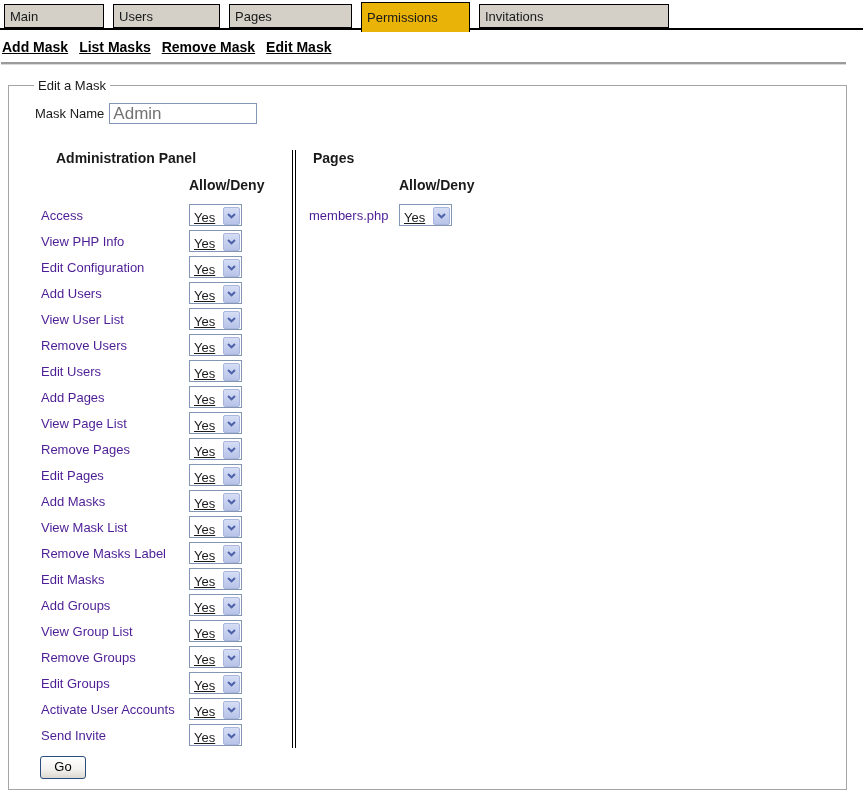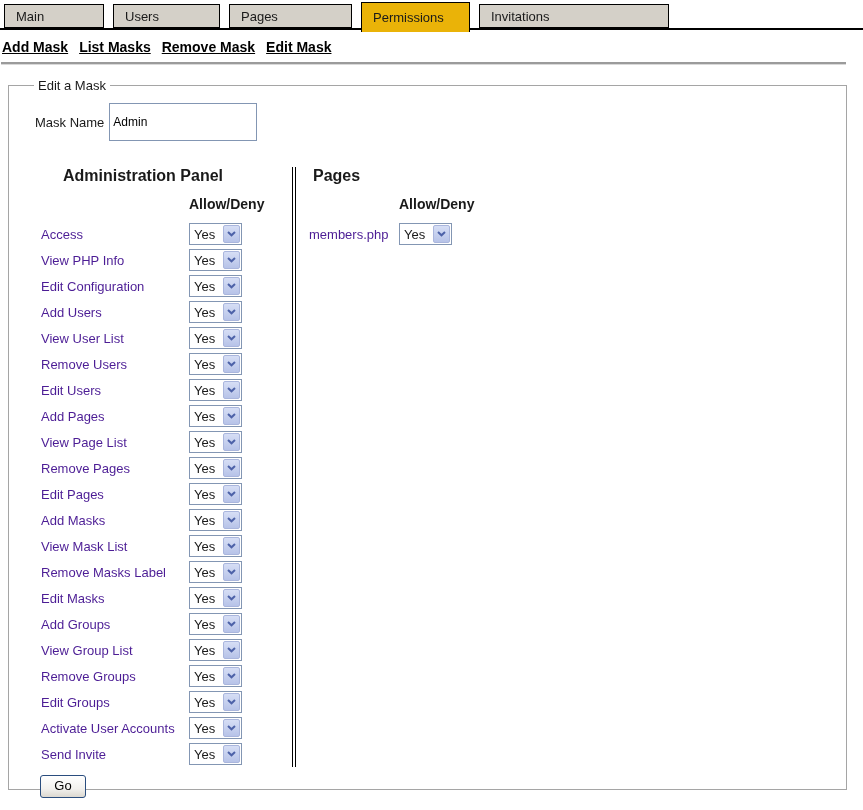--- a/index.html
+++ b/index.html
@@ -21,21 +21,21 @@
     padding: 2px 0 0 4px;
     border-bottom: 2px solid #000;
     height: 30px;
   }
   .tab {
     height: 24px;
     background: #d4d0c8;
     border: 1px solid #000;
     display: flex;
     align-items: center;
-    padding-left: 11px;
+    padding-left: 5px;
     cursor: pointer;
     flex: none;
   }
   .tab:nth-child(1) { width: 100px; }
   .tab:nth-child(2) { width: 107px; }
   .tab:nth-child(3) { width: 123px; }
   .tab:nth-child(4) { width: 109px; }
   .tab:nth-child(5) { width: 190px; }
   .tab:nth-child(6) { width: 163px; }
   .tab.active {
@@ -74,64 +74,65 @@
   }
   fieldset.mask-fieldset legend {
     padding: 0 4px;
     font-size: 13px;
     color: #1a1a1a;
   }
 
   .maskname-row { margin: 6px 0 0 1px; display: flex; align-items: center; }
   .maskname-row label { margin-right: 5px; }
   .maskname-input {
-    width: 148px; height: 38px;
+    width: 148px; height: 21px;
     border: 1px solid #8396b3;
     padding: 1px 3px;
     font-family: "Liberation Sans", sans-serif;
-    font-size: 12px;
-    color: #000000;
+    font-size: 17px;
+    color: #737373;
   }
 
   
   .columns { display: flex; margin-top: 24px; align-items: stretch; }
   .admin-col { width: 258px; padding-left: 7px; flex: none; }
   .col-sep {
     width: 0;
     border-left: 4px double #000;
     margin: 2px 6px 0 0;
   }
   .pages-col { padding-left: 7px; flex: 1; }
 
   .col-title {
     font-weight: bold;
-    font-size: 16px;
-    margin: 2px 0 11px 22px;
+    font-size: 14px;
+    margin: 2px 0 11px 15px;
   }
   .allowdeny-head {
     font-weight: bold;
     font-size: 14px;
     margin-bottom: 9px;
   }
   .admin-col .allowdeny-head { margin-left: 148px; }
   .pages-col .allowdeny-head { margin-left: 90px; }
 
   .perm-row { display: flex; align-items: center; height: 26px; }
   .perm-label { width: 148px; flex: none; color: #4c1d95; }
   .pages-col .perm-label { width: 90px; }
 
   
   .xp-select {
     display: inline-flex;
-    align-items: center;
+    align-items: flex-end;
     width: 53px; height: 22px;
     background: #fff;
     border: 1px solid #8396b3;
     cursor: pointer;
     flex: none;
+    text-decoration: underline;
   }
   .xp-select .val { flex: 1; padding-left: 4px; font-size: 13px; }
   .xp-select .arrow {
     width: 17px; height: 18px;
     margin-right: 1px;
     background: linear-gradient(#d6def5, #b7c3e8);
     border: 1px solid #aab6dd;
     border-radius: 2px;
     display: flex; align-items: center; justify-content: center;
     flex: none;

